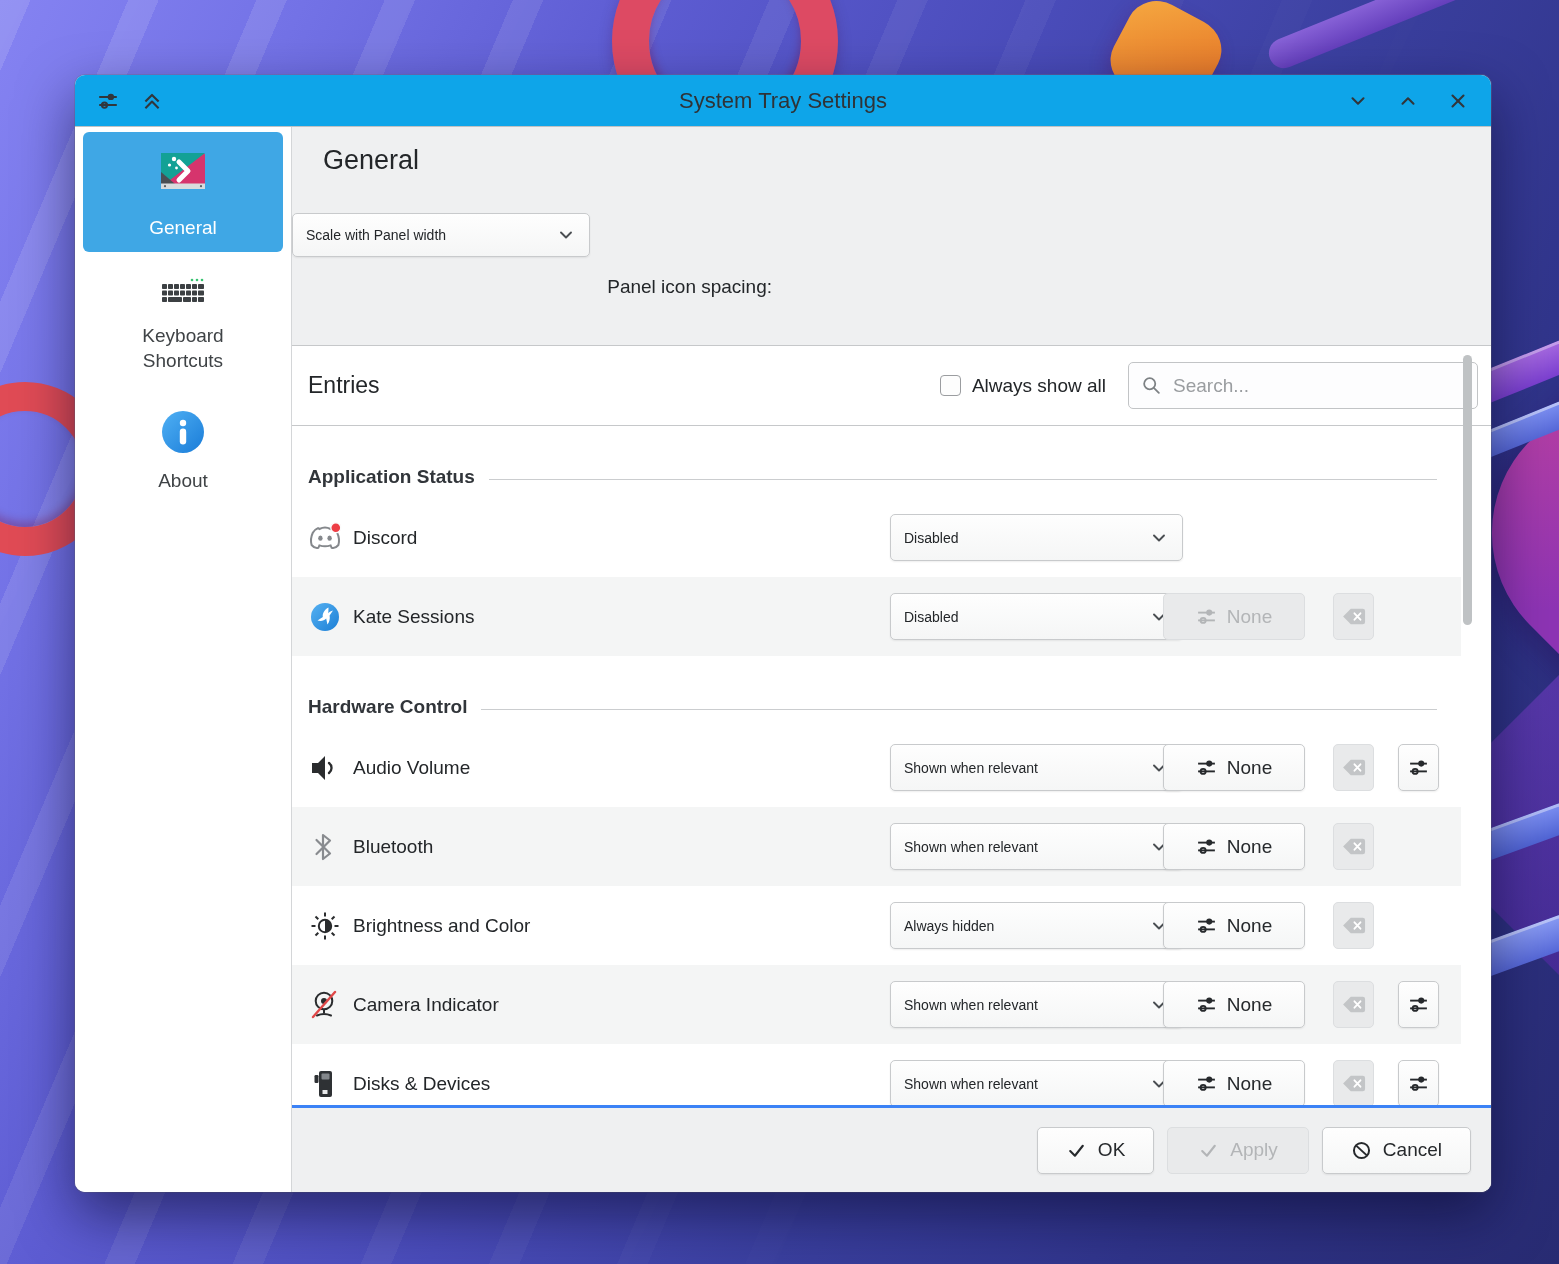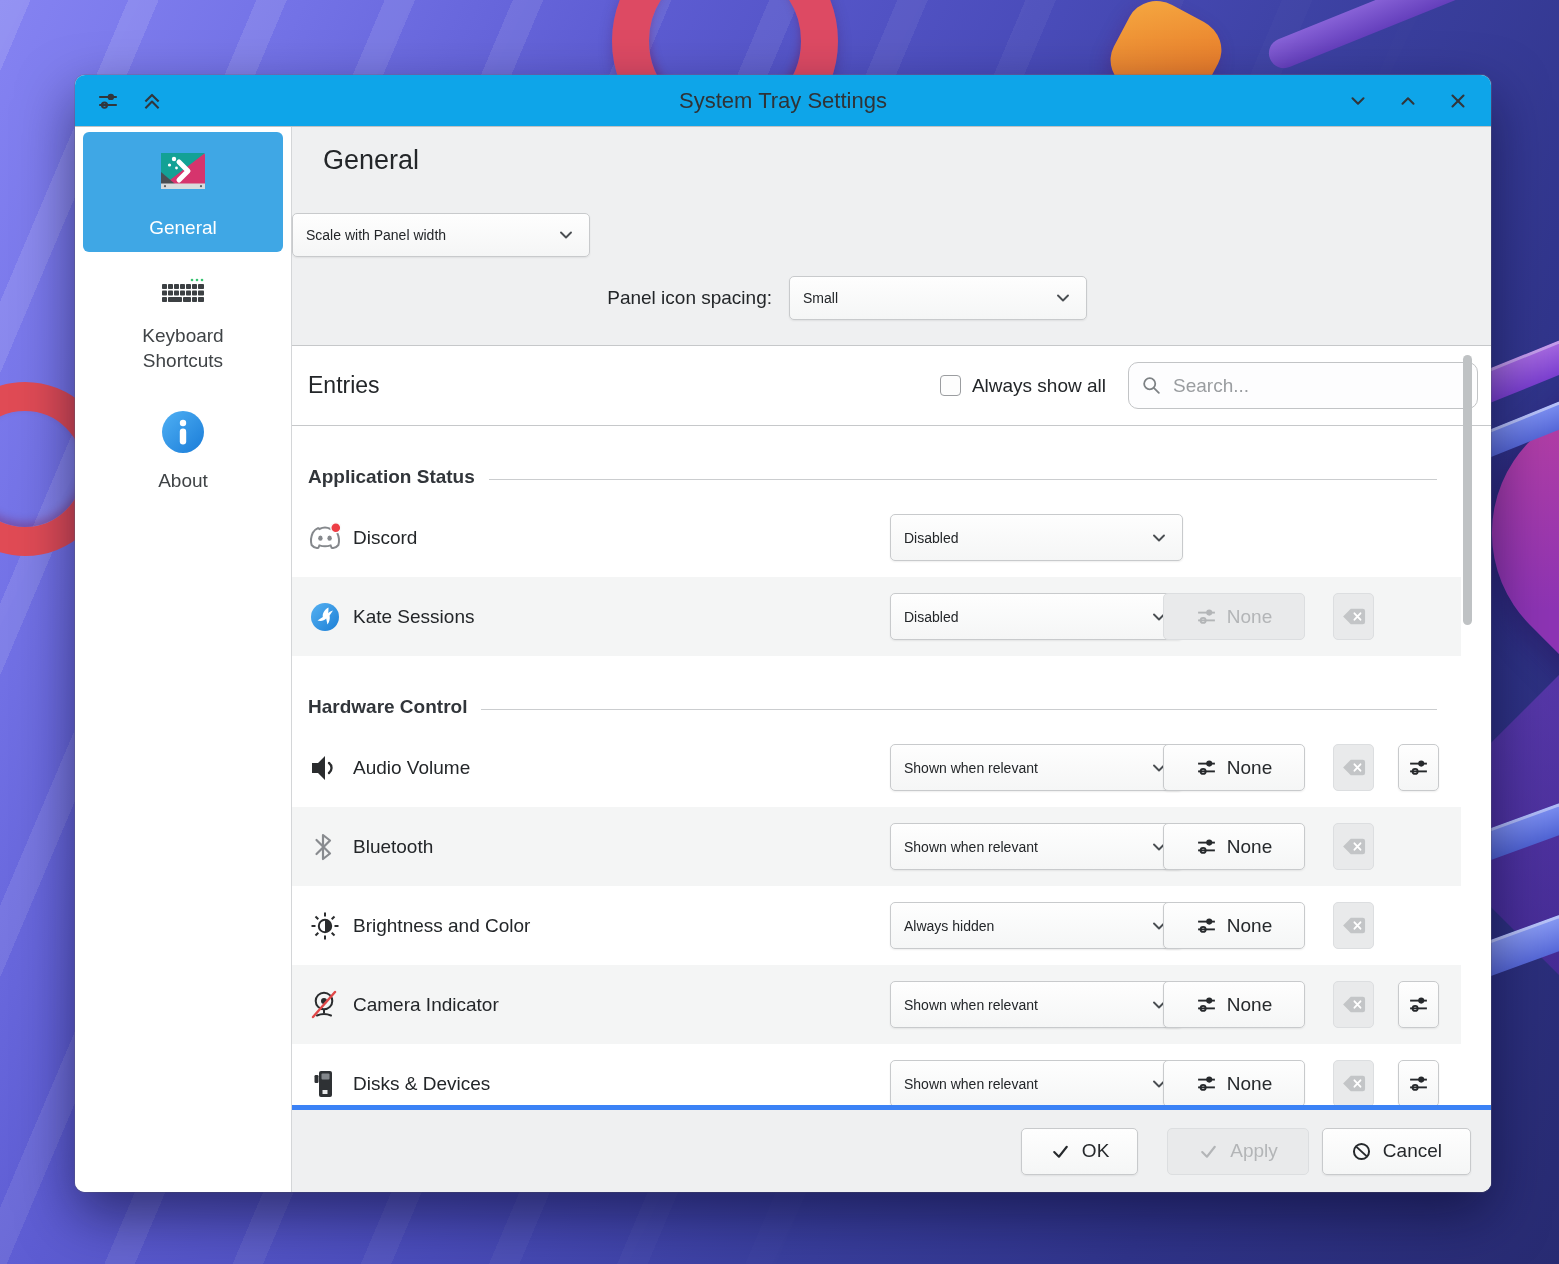--- a/index.html
+++ b/index.html
@@ -57,21 +57,21 @@
   .form-label{width:480px;text-align:right;padding-right:17px;font-size:19px;color:#232629;flex:none;}
   .combo{width:298px;height:44px;border:1px solid #c8cacc;border-radius:5px;background:linear-gradient(#fefefe,#f5f6f6);box-shadow:0 1px 2px rgba(0,0,0,.07);display:flex;align-items:center;padding:0 13px;font-size:14px;color:#232629;cursor:default;box-sizing:border-box;}
   .combo .combo-text{flex:1;white-space:nowrap;overflow:hidden;}
   .combo .chev{width:20px;height:20px;color:#4a4e52;flex:none;}
 
   .entries{flex:1;position:relative;background:#ffffff;overflow:hidden;}
   .entries-head{height:80px;border-bottom:1px solid #c6c8ca;display:flex;align-items:center;padding:0 13px 0 16px;box-sizing:border-box;}
   .entries-title{font-size:23px;color:#232629;margin-right:auto;}
   .chk-wrap{display:flex;align-items:center;gap:11px;font-size:19px;color:#232629;}
   .checkbox{width:21px;height:21px;border:1.5px solid #9b9da0;border-radius:4px;background:#fdfdfd;box-sizing:border-box;}
-  .search{width:350px;height:47px;margin-left:22px;border:1px solid #c2c4c6;border-radius:10px;background:#fdfdfe;display:flex;align-items:center;padding:0 12px;gap:9px;box-sizing:border-box;}
+  .search{width:350px;height:47px;margin-left:22px;border:1px solid #c2c4c6;border-radius:5px;background:#fdfdfe;display:flex;align-items:center;padding:0 12px;gap:9px;box-sizing:border-box;}
   .search svg{width:21px;height:21px;color:#7d8184;flex:none;}
   .search input{border:none;outline:none;background:transparent;font-size:19px;color:#232629;width:100%;font-family:inherit;}
   .search input::placeholder{color:#9a9da0;}
 
   .section-head{height:62px;display:flex;align-items:flex-end;padding:0 24px 10px 16px;margin-right:30px;font-weight:bold;font-size:19px;color:#31353a;}
   .section-head::after{content:"";flex:1;height:1px;background:#cbcdcf;margin:0 0 8px 14px;}
   .row{height:79px;position:relative;display:flex;align-items:center;padding-left:16px;margin-right:30px;}
   .row.alt{background:#f4f5f5;}
   .row-icon{width:34px;height:34px;margin-right:11px;flex:none;}
   .row-icon svg{width:100%;height:100%;}
@@ -81,24 +81,24 @@
   .none-btn{left:871px;width:142px;}
   .none-btn svg,.sq-btn svg{width:21px;height:21px;}
   .btn-del{left:1041px;width:41px;}
   .btn-del svg{width:24px;height:19px;}
   .btn-cfg{left:1106px;width:41px;color:#26292c;}
   .disabled-btn{background:#e9eaeb !important;border-color:#dcdee0 !important;box-shadow:none !important;color:#b3b5b7 !important;}
   .btn-del .tag{color:#c3c5c7;}
 
   .scroll-thumb{position:absolute;right:19px;top:9px;width:9px;height:270px;border-radius:4.5px;background:#bfc2c4;}
 
-  .footer{height:87px;flex:none;background:#eff0f1;border-top:5px solid #3b82f6;display:flex;align-items:center;justify-content:flex-end;gap:13px;padding-right:20px;box-sizing:border-box;}
+  .footer{height:87px;flex:none;background:#eff0f1;border-top:3px solid #3b82f6;display:flex;align-items:center;justify-content:flex-end;gap:13px;padding-right:20px;box-sizing:border-box;}
   .f-btn{height:47px;border:1px solid #c8cacc;border-radius:5px;background:linear-gradient(#fefefe,#f5f6f6);box-shadow:0 1px 2px rgba(0,0,0,.07);display:flex;align-items:center;justify-content:center;gap:11px;font-size:19px;color:#26292c;padding:0 28px;box-sizing:border-box;cursor:default;}
   .f-btn svg{width:21px;height:21px;}
-  .f-btn.disabled-btn{padding:8px 30px;margin-left:16px;}
+  .f-btn.disabled-btn{padding:8px 30px;}
   .hidden-defs{position:absolute;width:0;height:0;overflow:hidden;}
 </style>
 </head>
 <body>
 
 <svg class="hidden-defs" xmlns="http://www.w3.org/2000/svg">
   <defs>
     <linearGradient id="gkate" x1="0" y1="0" x2="1" y2="1">
       <stop offset="0" stop-color="#55b1f2"></stop>
         <stop offset="1" stop-color="#1c7fd6"></stop>
@@ -296,26 +296,20 @@
           <div class="form-row">
             <div class="combo">
               <span class="combo-text">Scale with Panel width</span>
               <svg class="chev">
                   <use href="#i-chevdown"></use>
                 </svg>
             </div>
           </div>
           <div class="form-row">
             <div class="form-label">Panel icon spacing:</div>
-            <div class="combo">
-              <span class="combo-text">Small</span>
-              <svg class="chev">
-                  <use href="#i-chevdown"></use>
-                </svg>
-            </div>
           </div>
         </div>
       </div>
 
       <div class="entries">
         <div class="entries-head">
           <div class="entries-title">Entries</div>
           <div class="chk-wrap">
             <span class="checkbox"></span>
             <span>Always show all</span>

